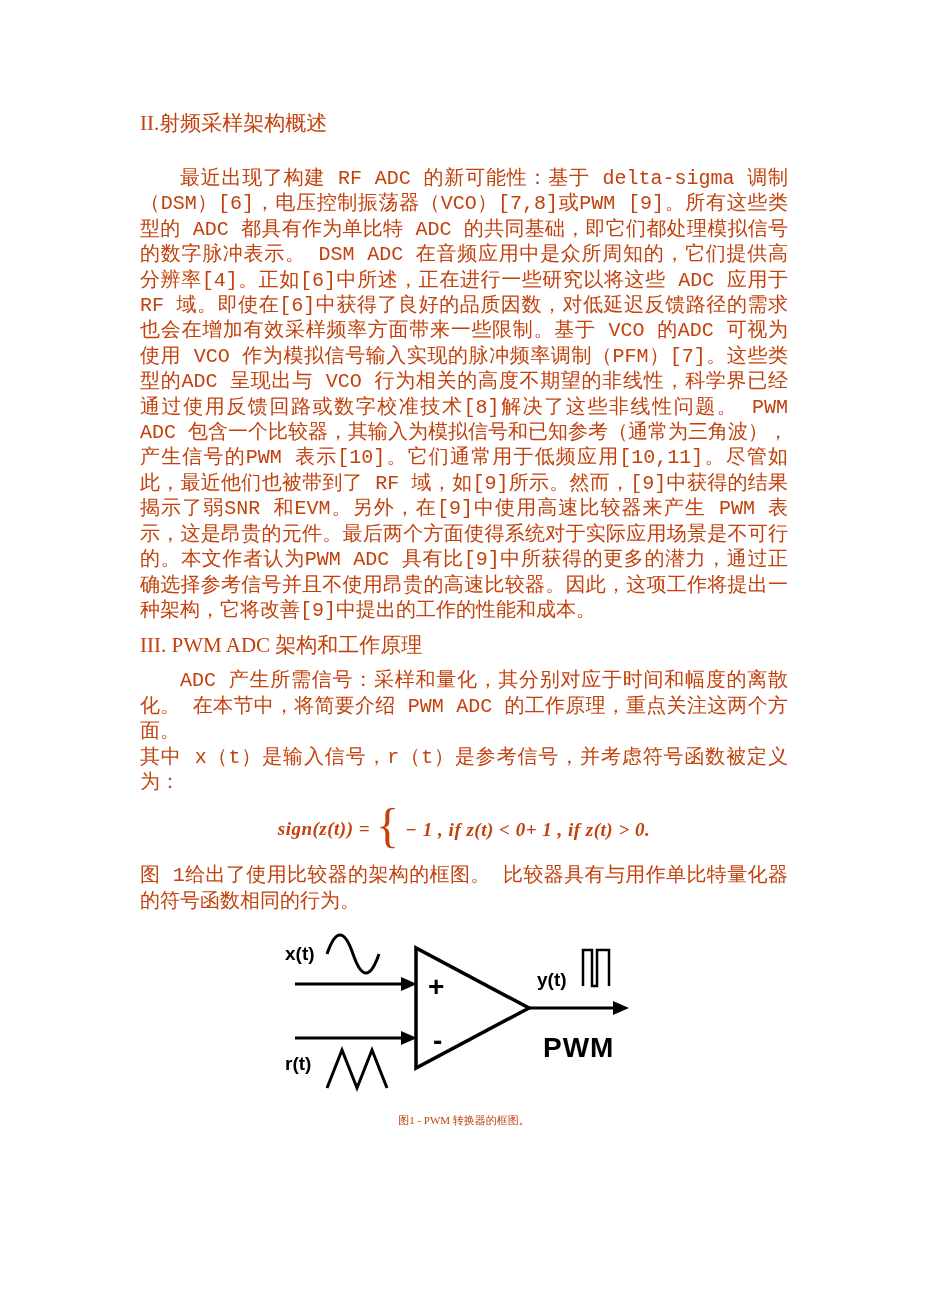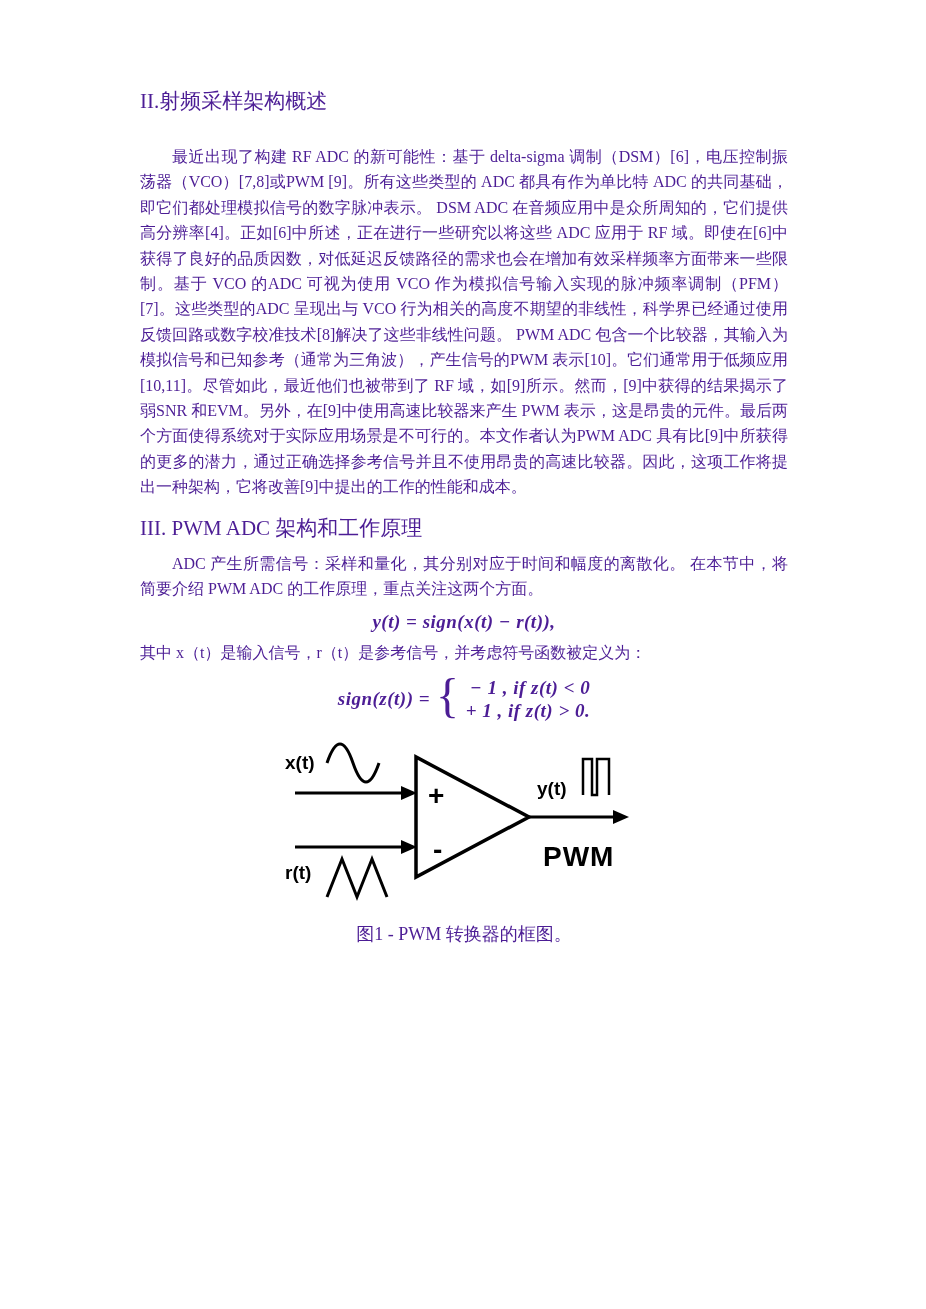--- a/index.html
+++ b/index.html
@@ -5,40 +5,41 @@
   html, body {
     margin: 0;
     padding: 0;
     background: #ffffff;
   }
   .page {
     position: relative;
     width: 926px;
     height: 1177px;
     background: #ffffff;
-    color: #4c1d95;
+    color: #c2410c;
     font-family: "Liberation Serif", "DejaVu Serif", serif;
-    padding: 88px 138px 0 140px;
+    padding: 110px 138px 0 140px;
     box-sizing: border-box;
     overflow: hidden;
   }
   .heading {
     font-size: 21px;
     font-weight: 400;
     line-height: 27px;
     margin: 0;
   }
   .heading-rf { margin-bottom: 29px; }
-  .heading-pwm { margin-top: 15px; margin-bottom: 9px; }
+  .heading-pwm { margin-top: 9px; margin-bottom: 9px; }
   .body-text {
-    font-size: 16px;
+    font-size: 20px;
     line-height: 25.4px;
     text-align: justify;
     text-justify: inter-ideograph;
     margin: 0;
+    font-family: Liberation Mono, monospace;
   }
   .indent-2 { text-indent: 2em; }
   .indent-15 { text-indent: 1.5em; }
   .equation {
     font-size: 19px;
     font-style: italic;
     font-weight: 600;
     text-align: center;
     margin: 9px 0 7px 0;
     letter-spacing: 0.5px;
@@ -52,31 +53,30 @@
   }
   .brace {
     font-style: normal;
     font-weight: 400;
     font-size: 48px;
     line-height: 48px;
     transform: translateY(-3px);
   }
   .cases {
     display: flex;
-    flex-direction: column;
-    text-align: right;
+    text-align: center;
     font-size: 19px;
     line-height: 23px;
   }
   figure {
     margin: 12px 0 0 0;
     text-align: center;
   }
   figcaption {
-    font-size: 18px;
+    font-size: 11px;
     margin-top: 9px;
   }
   .sig-label {
     font-family: "Liberation Sans", "DejaVu Sans", sans-serif;
     font-weight: 700;
     font-size: 19px;
   }
   .pm-label {
     font-family: "Liberation Sans", "DejaVu Sans", sans-serif;
     font-weight: 700;
@@ -96,33 +96,33 @@
 
   <h2 class="heading heading-rf">II.射频采样架构概述</h2>
 
   <p class="body-text indent-2">最近出现了构建 RF ADC 的新可能性：基于 delta-sigma 调制（DSM）[6]，电压控制振荡器（VCO）[7,8]或PWM [9]。所有这些类型的 ADC 都具有作为单比特 ADC 的共同基础，即它们都处理模拟信号的数字脉冲表示。 DSM ADC 在音频应用中是众所周知的，它们提供高分辨率[4]。正如[6]中所述，正在进行一些研究以将这些 ADC 应用于 RF 域。即使在[6]中获得了良好的品质因数，对低延迟反馈路径的需求也会在增加有效采样频率方面带来一些限制。基于 VCO 的ADC 可视为使用 VCO 作为模拟信号输入实现的脉冲频率调制（PFM）[7]。这些类型的ADC 呈现出与 VCO 行为相关的高度不期望的非线性，科学界已经通过使用反馈回路或数字校准技术[8]解决了这些非线性问题。 PWM ADC 包含一个比较器，其输入为模拟信号和已知参考（通常为三角波），产生信号的PWM 表示[10]。它们通常用于低频应用[10,11]。尽管如此，最近他们也被带到了 RF 域，如[9]所示。然而，[9]中获得的结果揭示了弱SNR 和EVM。另外，在[9]中使用高速比较器来产生 PWM 表示，这是昂贵的元件。最后两个方面使得系统对于实际应用场景是不可行的。本文作者认为PWM ADC 具有比[9]中所获得的更多的潜力，通过正确选择参考信号并且不使用昂贵的高速比较器。因此，这项工作将提出一种架构，它将改善[9]中提出的工作的性能和成本。</p>
 
   <h2 class="heading heading-pwm">III. PWM ADC 架构和工作原理</h2>
 
   <p class="body-text indent-2">ADC 产生所需信号：采样和量化，其分别对应于时间和幅度的离散化。 在本节中，将简要介绍 PWM ADC 的工作原理，重点关注这两个方面。</p>
 
 
-  <div class="equation">y(t) = sign(x(t) − r(t)),</div>
 
   <p class="body-text">其中 x（t）是输入信号，r（t）是参考信号，并考虑符号函数被定义为：</p>
 
   <div class="equation equation-cases">
     <span>sign(z(t)) =</span>
     <span class="brace">{</span>
     <span class="cases">
       <span>− 1 , if z(t) &lt; 0</span>
       <span>+ 1 , if z(t) &gt; 0.</span>
     </span>
   </div>
 
+  <p class="body-text">图 1给出了使用比较器的架构的框图。  比较器具有与用作单比特量化器的符号函数相同的行为。</p>
 
   <figure>
     <svg width="362" height="174" viewBox="0 0 362 174">
 
       <polygon points="133,22 133,142 246,82" fill="#ffffff" stroke="#000000" stroke-width="3.5" stroke-linejoin="miter"></polygon>
 
       <text x="145" y="70" class="pm-label">+</text>
       <text x="150" y="124" class="pm-label">-</text>
 
       <text x="2" y="34" class="sig-label">x(t)</text>

